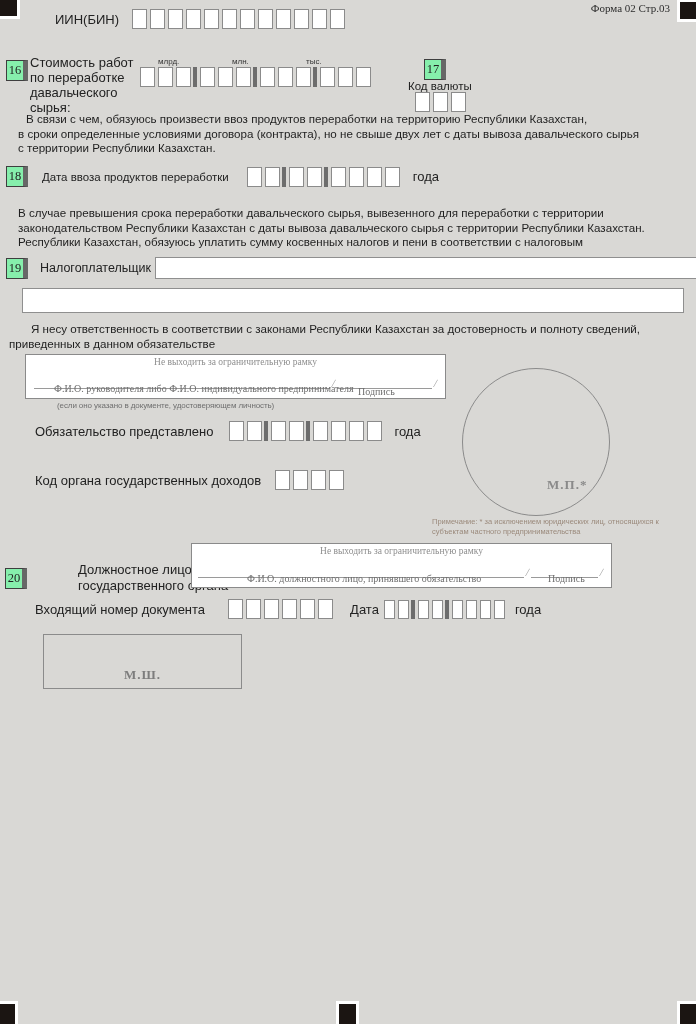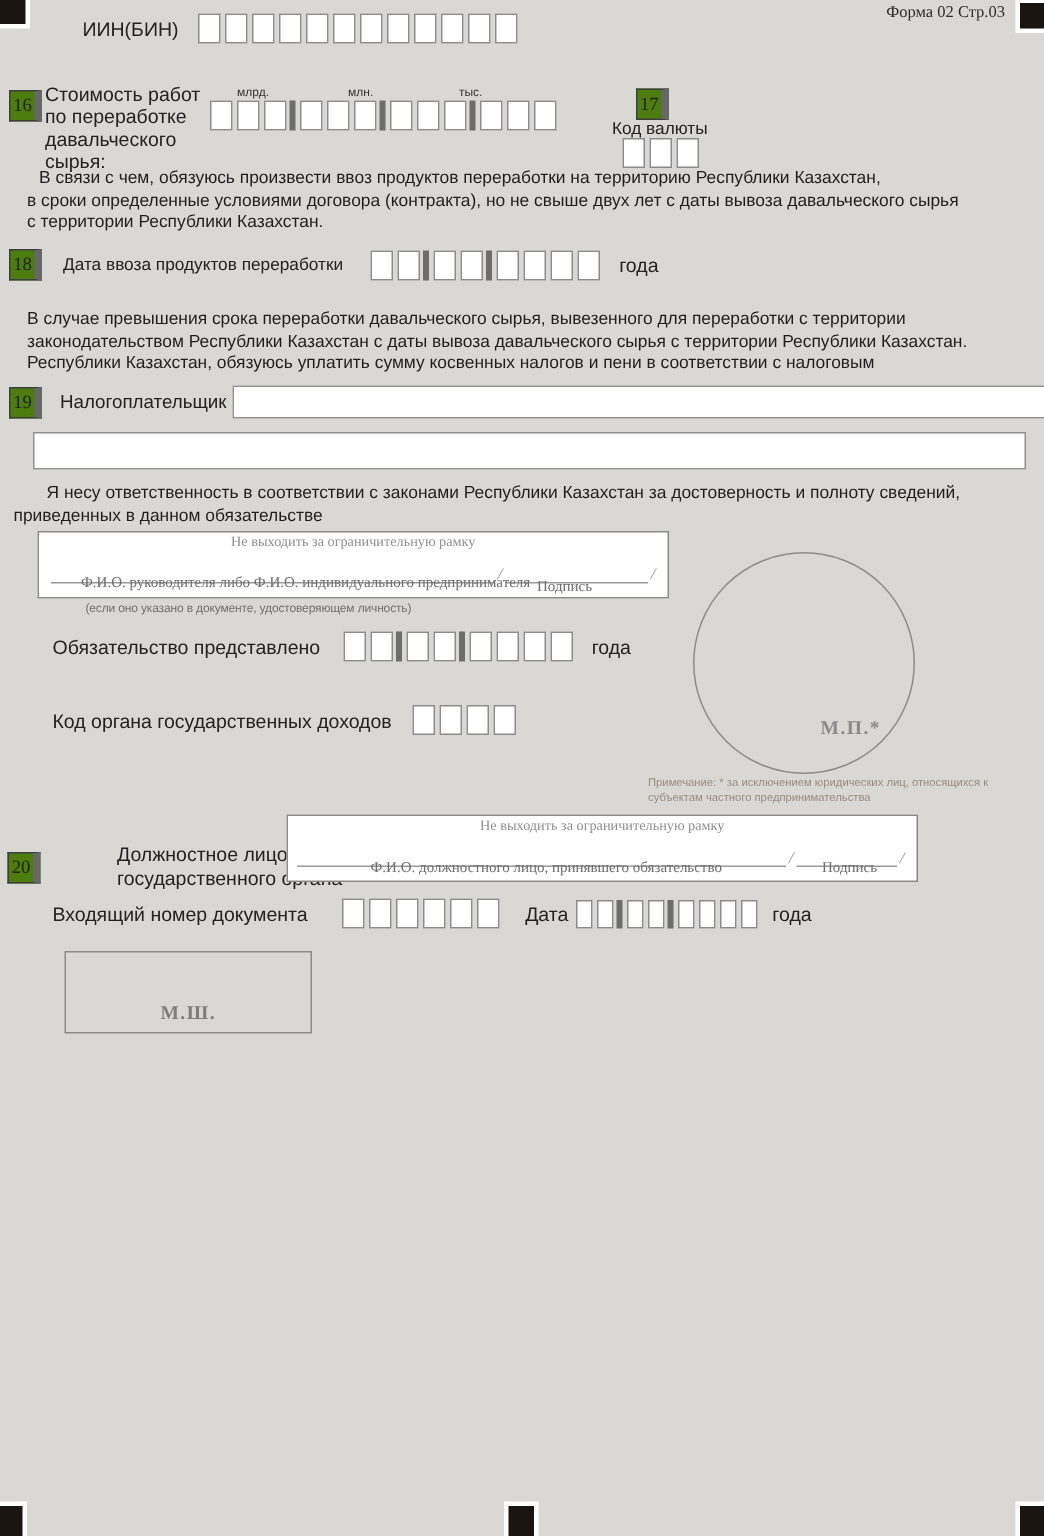--- a/index.html
+++ b/index.html
@@ -14,39 +14,39 @@
   .m-br{right:0;bottom:0;width:16px;height:20px}
   .form-label{position:absolute;top:2px;right:26px;font-size:11px;color:#2d2d2d}
   .row{position:absolute;display:flex;align-items:center}
   .lbl13{font-size:13px;line-height:15px}
   .lbl115{font-size:11.5px}
   .cellrow{display:flex;align-items:center}
   .cell{width:15px;height:20px;background:#fff;border:1px solid #8b8b8b;margin-right:3px;flex:none}
   .cell-div{width:4px;height:20px;background:#6d6d6d;margin:0 3px 0 -1px;flex:none}
   .cellrow.sm .cell{width:11px;height:19px}
   .cellrow.sm .cell-div{height:19px}
-  .badge{display:inline-flex;align-items:center;justify-content:center;width:22px;height:21px;background:#4d7c0f;border:1px solid #3e3e3e;border-right:5px solid #676767;font-family:"Liberation Serif",serif;font-size:12.5px;color:#222;flex:none}
+  .badge{display:inline-flex;align-items:center;justify-content:center;width:22px;height:21px;background:#86efac;border:1px solid #3e3e3e;border-right:5px solid #676767;font-family:"Liberation Serif",serif;font-size:12.5px;color:#222;flex:none}
   .abs{position:absolute}
   .cellwrap{position:absolute}
   .unit{position:absolute;top:0;font-size:8px;color:#333}
   .para{position:absolute;font-size:11.6px;line-height:14.6px;color:#1e1e1e}
   .indent1{padding-left:8px}
   .indent2{padding-left:22px}
   .field{background:#fff;border:1px solid #8f8f8f}
   .sigframe{position:absolute;background:#fff;border:1px solid #8a8a8a}
   .frame-note{position:absolute;top:2px;left:0;right:0;text-align:center;font-size:9.5px;color:#8e8e8e}
   .sigrow{position:absolute;display:flex;align-items:flex-end}
   .sigline{height:12px;border-bottom:1px solid #9a9a9a}
   .slash{font-size:11px;color:#8e8e8e;margin:0 2px;transform:skewX(-12deg)}
   .siglabel{position:absolute;font-size:10px;color:#6e6e6e;white-space:nowrap}
   .subnote{position:absolute;font-size:8px;color:#6f6f6f;letter-spacing:-0.1px}
   .stamp-circle{position:absolute;left:462px;top:368px;width:148px;height:148px;border:1px solid #8b8b8b;border-radius:50%}
   .mp{position:absolute;left:84px;top:108px;font-size:13px;font-weight:600;color:#8a8a8a;letter-spacing:1px}
   .stamp-note{position:absolute;left:432px;top:517px;width:238px;font-size:7.5px;line-height:9.5px;color:#9b8a7c}
-  .msh-box{position:absolute;left:43px;top:634px;width:165px;height:55px;border:1px solid #8b8b8b}
+  .msh-box{position:absolute;left:43px;top:634px;width:199px;height:55px;border:1px solid #8b8b8b}
   .msh-label{position:absolute;left:0;right:0;bottom:5px;text-align:center;font-size:13px;font-weight:600;color:#7d7d7d;letter-spacing:1px}
 </style>
 </head>
 <body>
 
 <div class="page">
 
   <div class="marker m-tl"></div>
   <div class="marker m-tr"></div>
   <div class="marker m-bl"></div>

